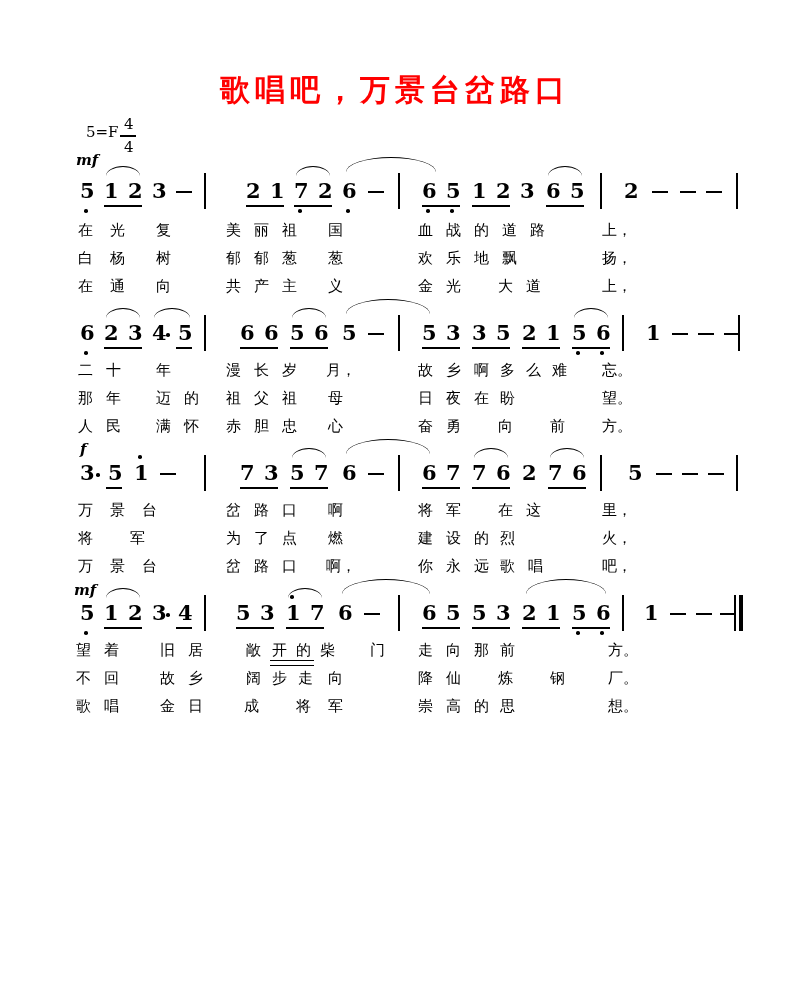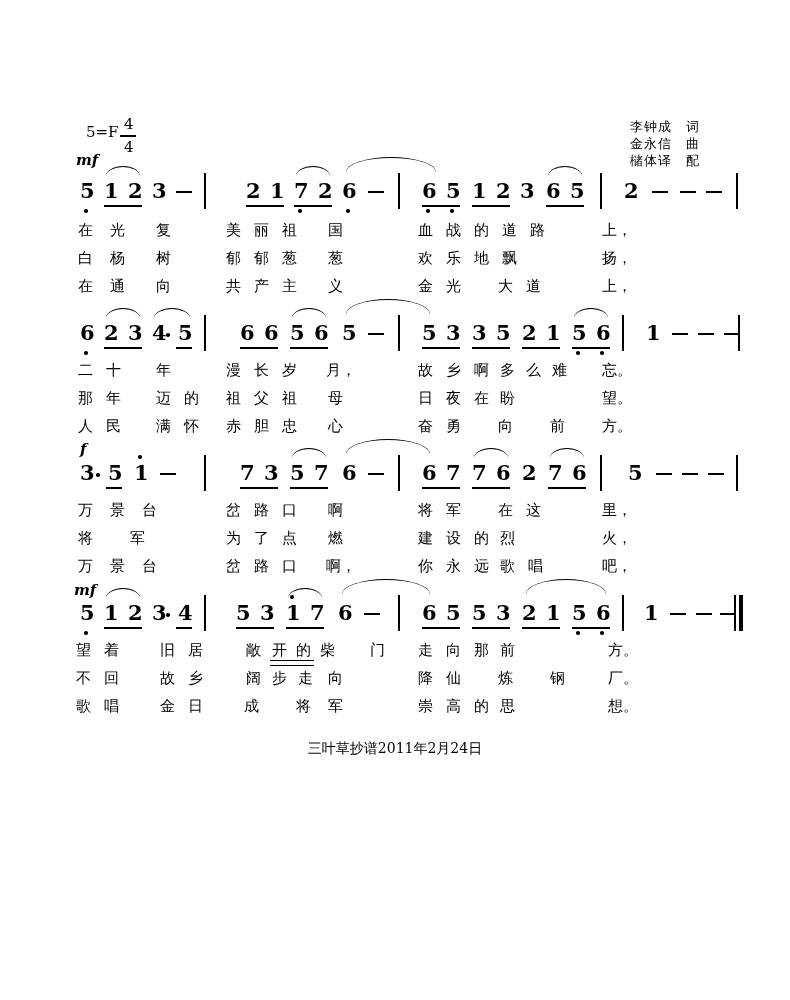--- a/index.html
+++ b/index.html
@@ -23,26 +23,22 @@
         border-radius:50% 50% 0 0 / 100% 100% 0 0;}
   .slur.long{height:14px;}
   .lyr{font-size:15px;line-height:17px;white-space:pre;}
   .lyru{height:3.5px;border-top:1.2px solid #000;border-bottom:1.2px solid #000;}
   .footer{top:740px;left:0;width:790px;text-align:center;font-size:14px;}
 </style>
 </head>
 <body>
 
 <div id="page">
-
-  <div class="abs credits">
-    <div>李钟成　词</div>
-    <div>金永信　曲</div>
-    <div>槠体译　配</div>
-  </div>
+  <div class="abs title" style="color: rgb(255, 0, 0);">歌唱吧，万景台岔路口</div>
+
 
   <div class="abs keysig" style="left:86px;top:123px;">5=F</div>
   <div class="abs keysig" style="left:124px;top:115px;">4</div>
   <div class="abs fracline" style="left:120px;top:135px;"></div>
   <div class="abs keysig" style="left:124px;top:138px;">4</div>
 
   <div id="score">
       <div class="abs dyn" style="left: 76px; top: 151px;">mf</div>
       <div class="abs note" style="left: 80px; top: 180px;">5</div>
       <div class="abs ndot" style="left: 84px; top: 209px;"></div>
@@ -361,14 +357,13 @@
       <div class="abs lyr" style="left: 244px; top: 698px;">成</div>
       <div class="abs lyr" style="left: 296px; top: 698px;">将</div>
       <div class="abs lyr" style="left: 328px; top: 698px;">军</div>
       <div class="abs lyr" style="left: 418px; top: 698px;">崇</div>
       <div class="abs lyr" style="left: 446px; top: 698px;">高</div>
       <div class="abs lyr" style="left: 474px; top: 698px;">的</div>
       <div class="abs lyr" style="left: 500px; top: 698px;">思</div>
       <div class="abs lyr" style="left: 608px; top: 698px;">想。</div>
     </div>
 
-  <div class="abs footer">三叶草抄谱2011年2月24日</div>
 </div>
 
 </body></html>

